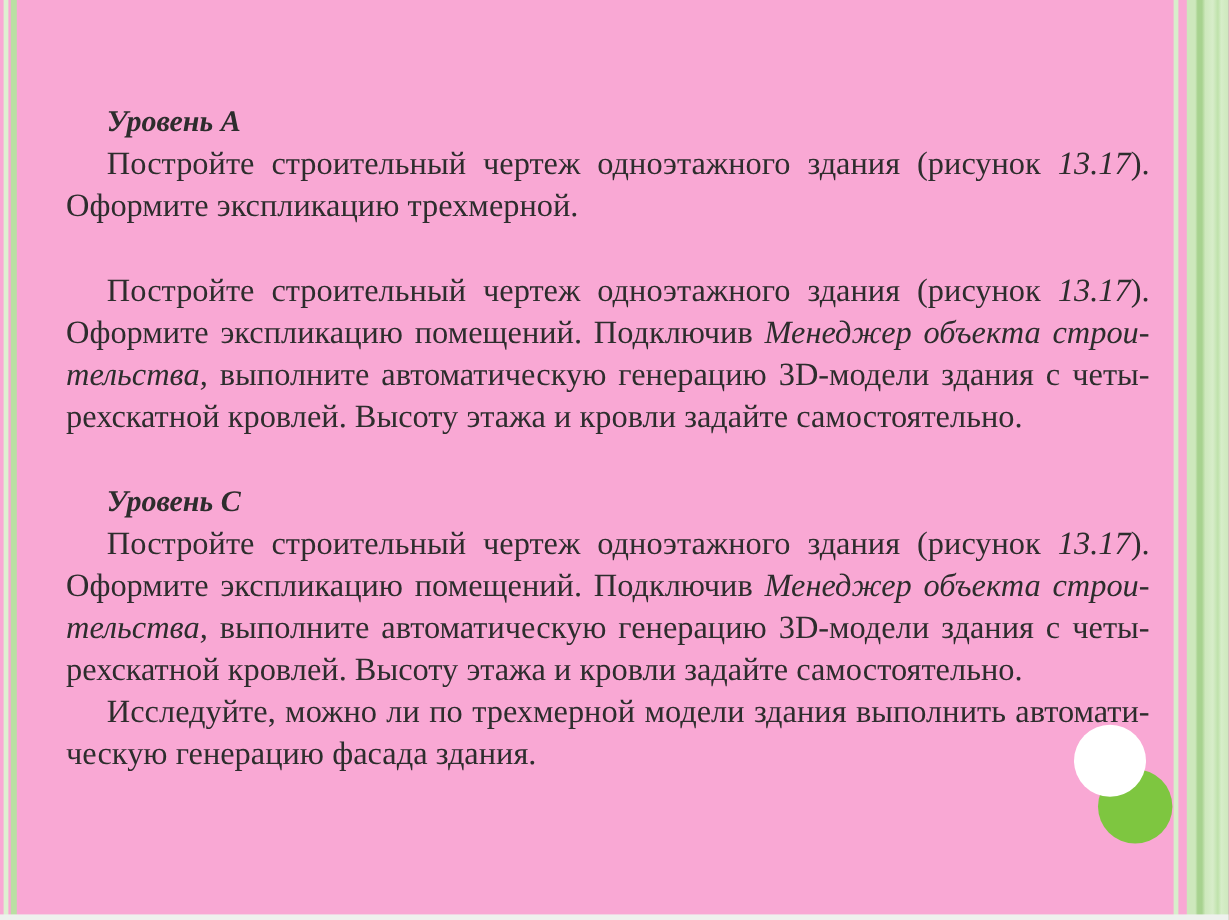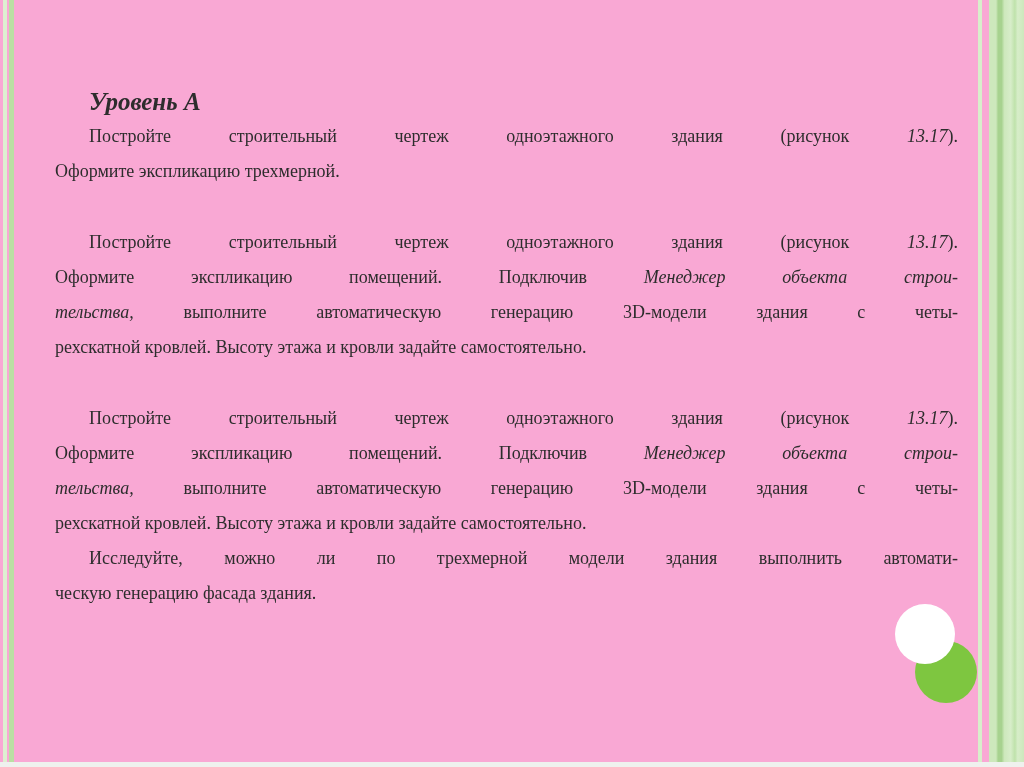--- a/index.html
+++ b/index.html
@@ -39,21 +39,21 @@
   
   .content {
     position: absolute;
     left: 55px;
     top: 84px;
     width: 903px;
     color: var(--text);
   }
   .section { margin: 0 0 36px 0; }
   .line {
-    font-size: 18px;
+    font-size: 27px;
     line-height: 35px;
   }
   .line.justify {
     text-align: justify;
     text-align-last: justify;
   }
   .line.indent { text-indent: 34px; }
   .heading {
     font-size: 25px;
     line-height: 35px;
@@ -85,20 +85,21 @@
         <div class="line justify indent"><span>Постройте строительный чертеж одноэтажного здания (рисунок </span><span class="seg-italic">13.17</span><span>).</span></div>
         <div class="line"><span>Оформите экспликацию трехмерной.</span></div>
       </div>
       <div class="section">
         <div class="line justify indent"><span>Постройте строительный чертеж одноэтажного здания (рисунок </span><span class="seg-italic">13.17</span><span>).</span></div>
         <div class="line justify"><span>Оформите экспликацию помещений. Подключив </span><span class="seg-italic">Менеджер объекта строи-</span></div>
         <div class="line justify"><span class="seg-italic">тельства,</span><span> выполните автоматическую генерацию 3D-модели здания с четы-</span></div>
         <div class="line"><span>рехскатной кровлей. Высоту этажа и кровли задайте самостоятельно.</span></div>
       </div>
       <div class="section">
+        <div class="heading">Уровень C</div>
         <div class="line justify indent"><span>Постройте строительный чертеж одноэтажного здания (рисунок </span><span class="seg-italic">13.17</span><span>).</span></div>
         <div class="line justify"><span>Оформите экспликацию помещений. Подключив </span><span class="seg-italic">Менеджер объекта строи-</span></div>
         <div class="line justify"><span class="seg-italic">тельства,</span><span> выполните автоматическую генерацию 3D-модели здания с четы-</span></div>
         <div class="line"><span>рехскатной кровлей. Высоту этажа и кровли задайте самостоятельно.</span></div>
         <div class="line justify indent"><span>Исследуйте, можно ли по трехмерной модели здания выполнить автомати-</span></div>
         <div class="line"><span>ческую генерацию фасада здания.</span></div>
       </div>
     </div>
 
 </div>

